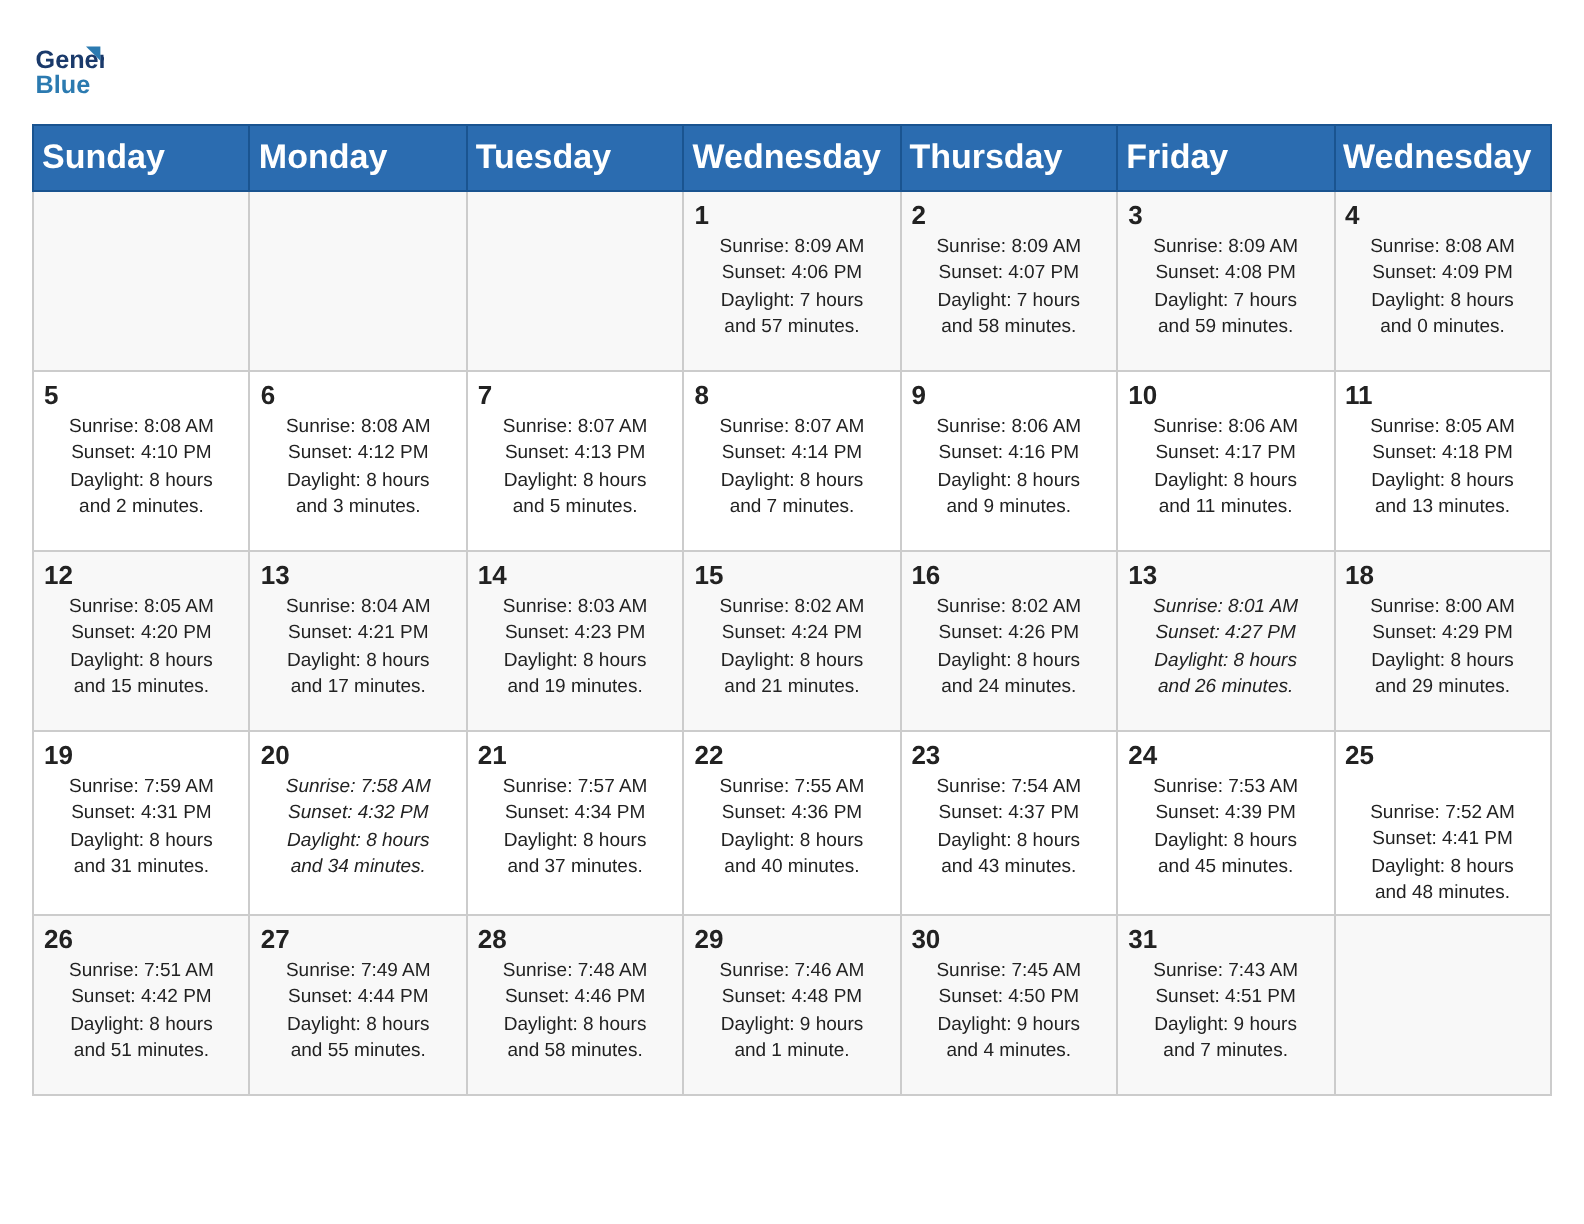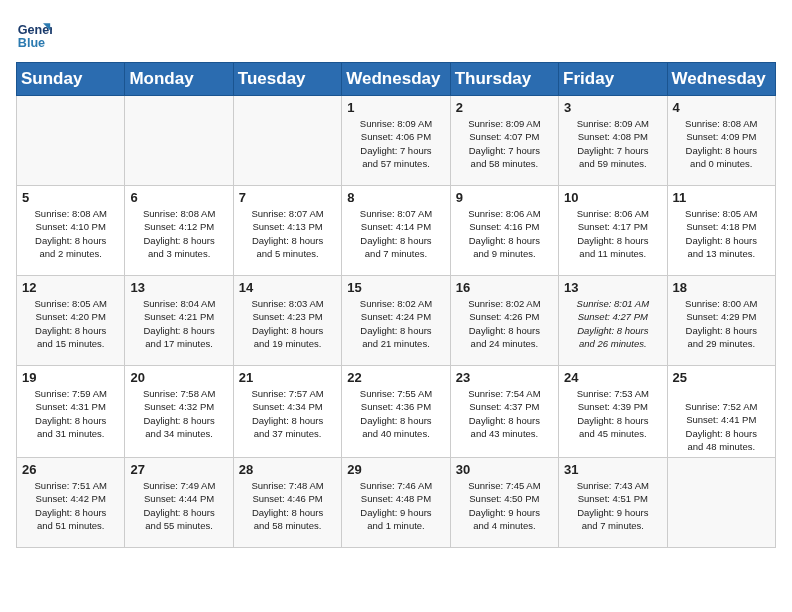--- a/index.html
+++ b/index.html
@@ -248,21 +248,21 @@
       <tr>
         <td>
           <span class="day-number">19</span>
           <div class="day-info" style="white-space: pre-line;">Sunrise: 7:59 AM
 Sunset: 4:31 PM
 Daylight: 8 hours
 and 31 minutes.</div>
         </td>
         <td>
           <span class="day-number">20</span>
-          <div class="day-info" style="white-space: pre-line;">Sunrise: 7:58 AM
+          <div class="day-info" style="white-space: pre-line; font-style: italic;">Sunrise: 7:58 AM
 Sunset: 4:32 PM
 Daylight: 8 hours
 and 34 minutes.</div>
         </td>
         <td>
           <span class="day-number">21</span>
           <div class="day-info" style="white-space: pre-line;">Sunrise: 7:57 AM
 Sunset: 4:34 PM
 Daylight: 8 hours
 and 37 minutes.</div>

